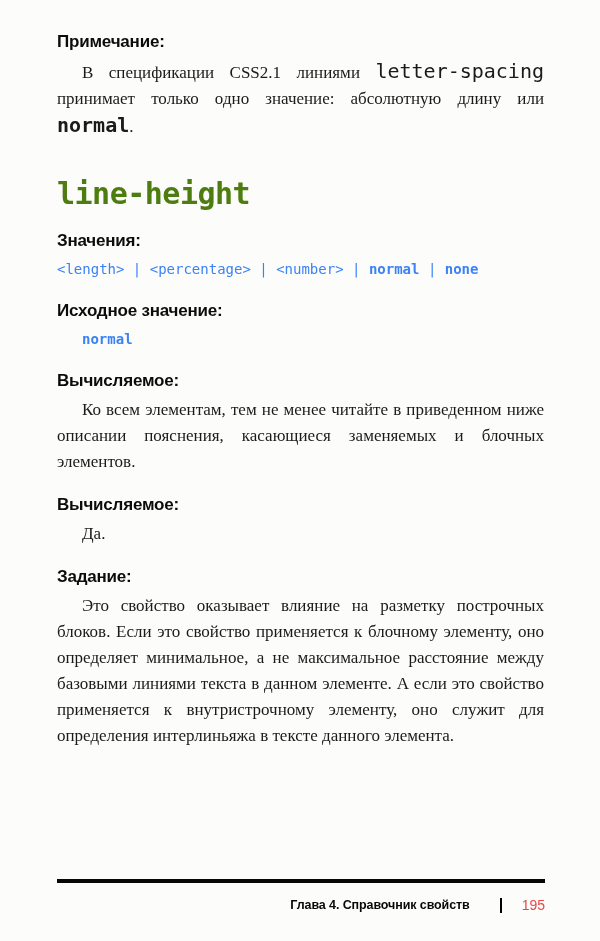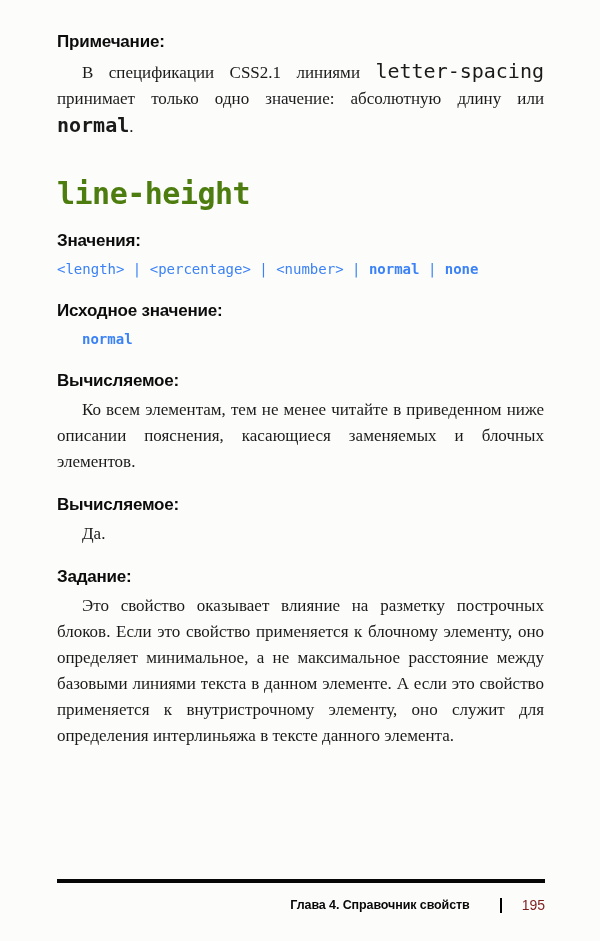--- a/index.html
+++ b/index.html
@@ -34,21 +34,21 @@
   .code-line strong { font-weight:700; }
   .value-line { margin-left:25px; font-weight:700; }
   .footer { position:absolute; left:57px; right:55px; bottom:28px; }
   .footer-rule { height:4px; background:#060606; }
   .footer-row { display:flex; justify-content:flex-end; align-items:center; margin-top:14px; }
   .chapter {
     font-family:"Liberation Sans", sans-serif;
     font-weight:700; font-size:12.5px; letter-spacing:-0.1px; color:#090909;
   }
   .vbar { width:2px; height:15px; background:#000; margin:0 20px 0 30px; }
-  .pagenum { font-family:"Liberation Sans", sans-serif; font-size:14px; color:#7f1d1d; }
+  .pagenum { font-family:"Liberation Sans", sans-serif; font-size:14px; color:#ef4444; }
 </style>
 </head>
 <body>
 
 <div class="page">
   <main class="content">
 
     <section class="note">
       <h3 class="hd">Примечание:</h3>
       <p class="body ind"><span>В спецификации CSS2.1 линиями </span><code class="code">letter-spacing</code><span> принимает только одно значение: абсолютную длину или </span><code class="code b">normal</code><span>.</span></p>

